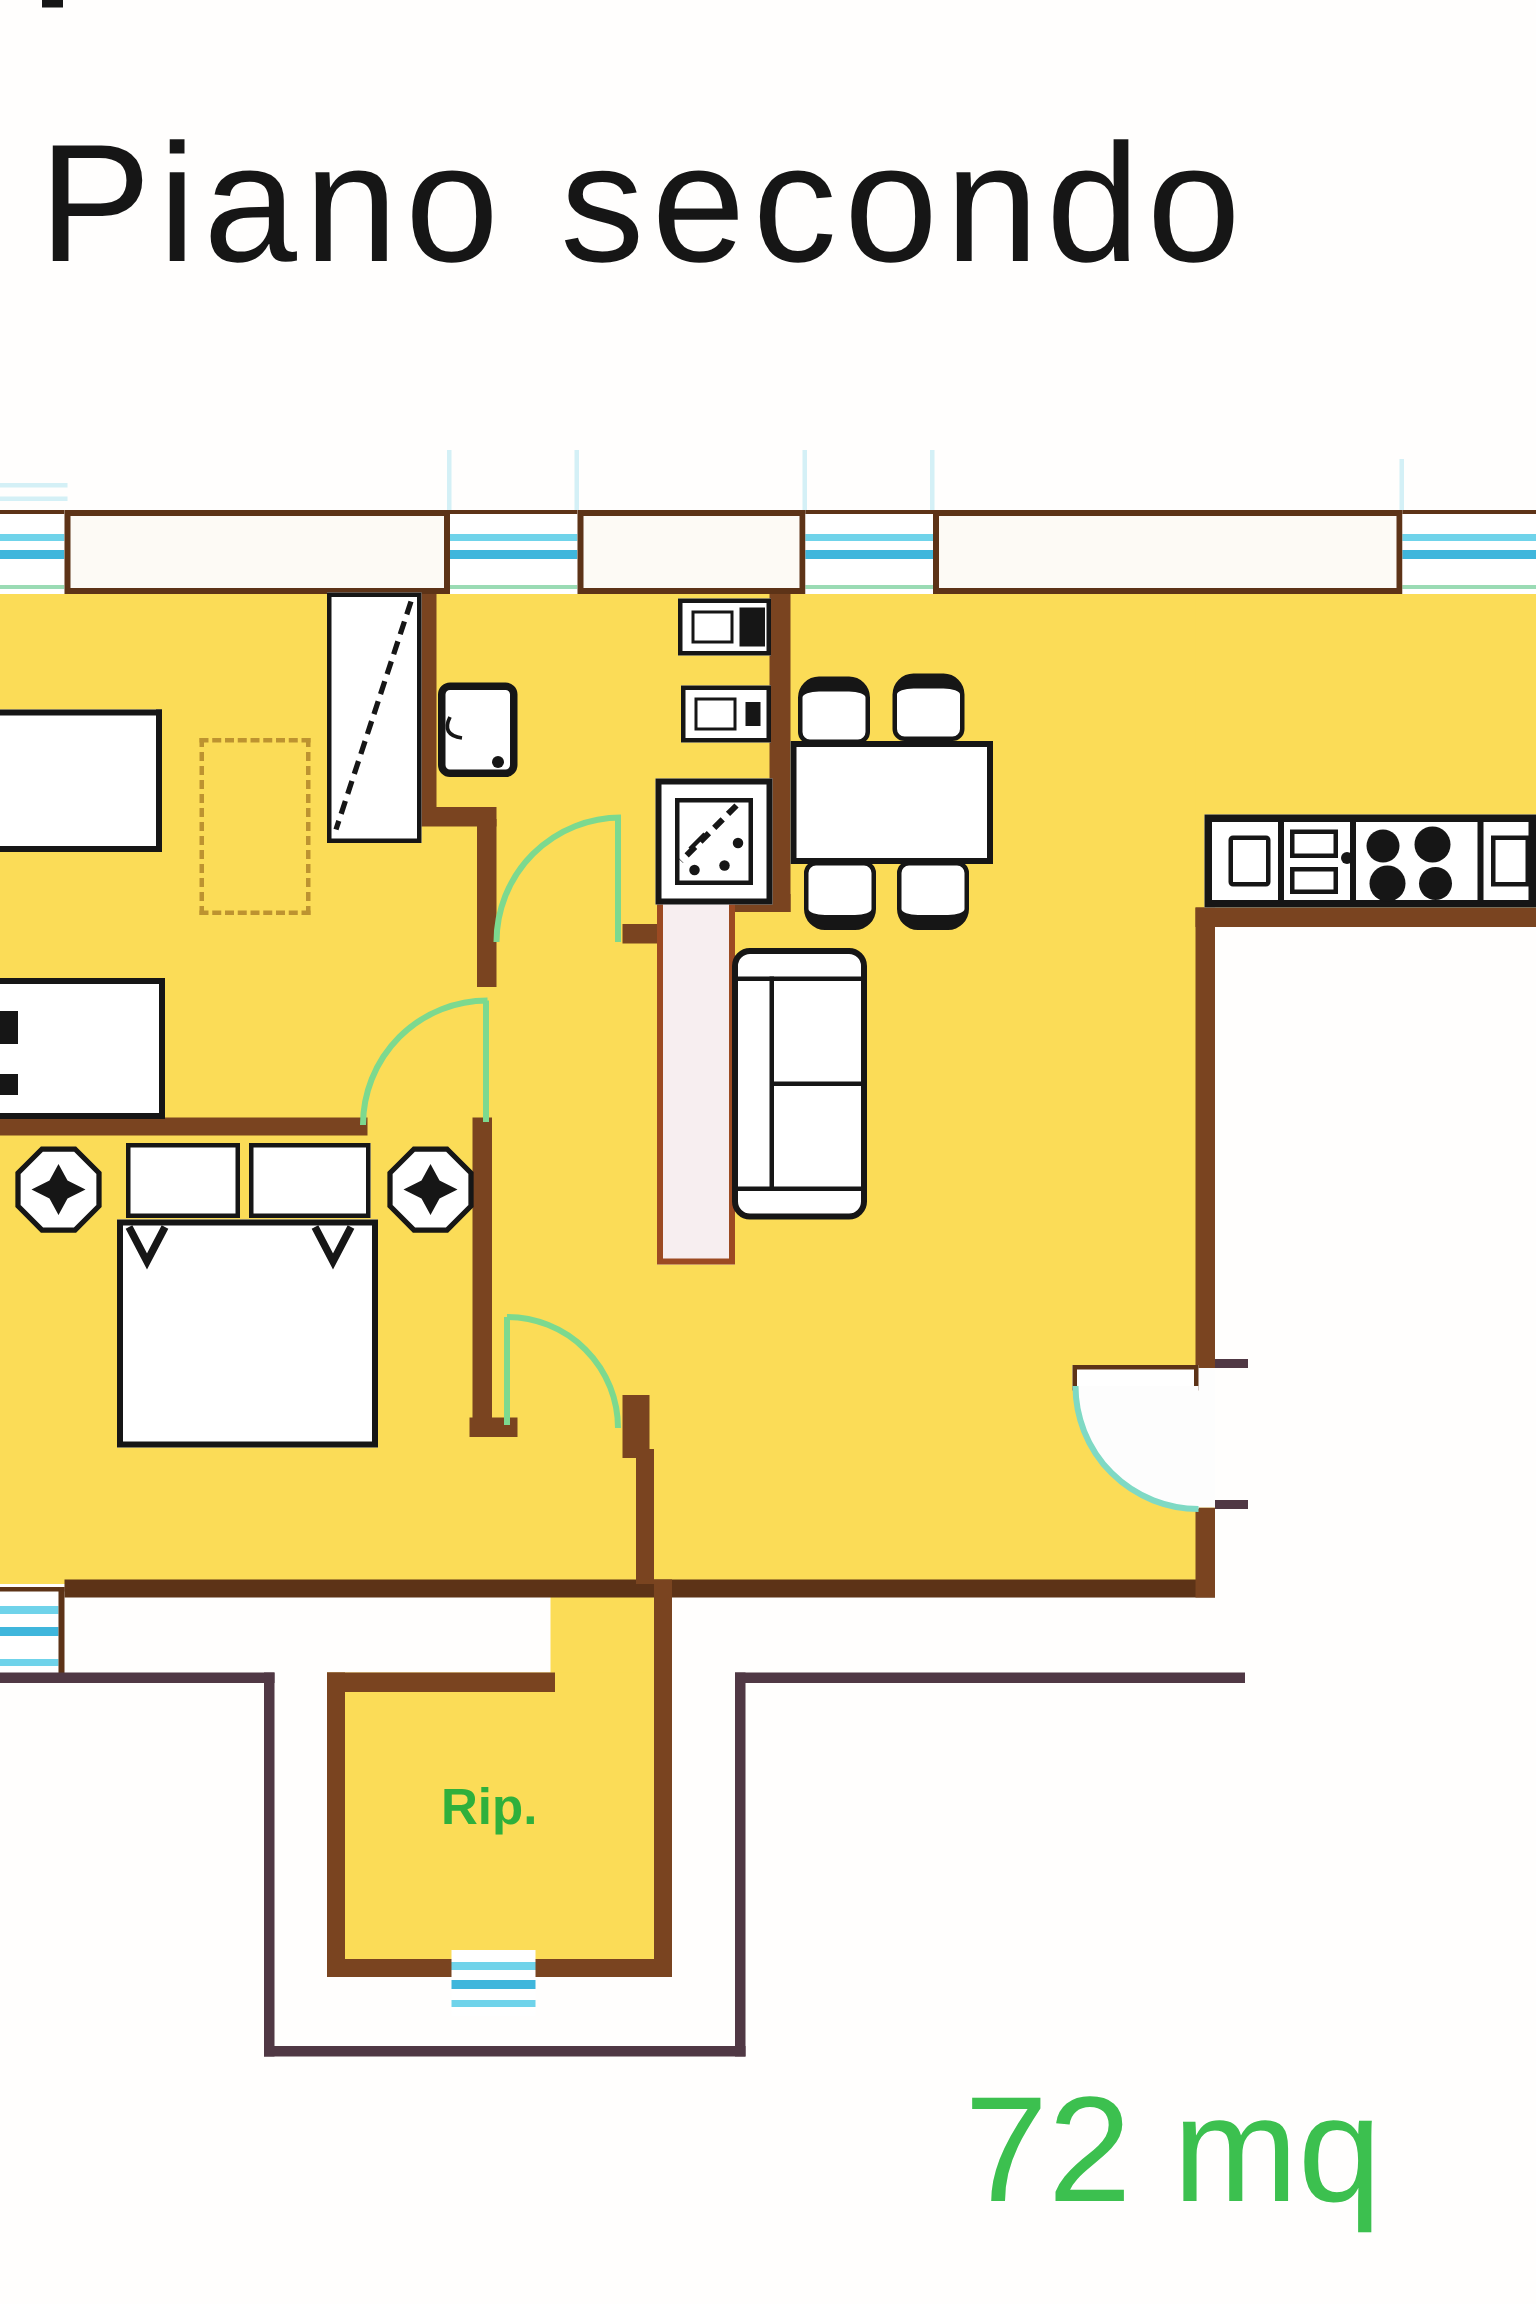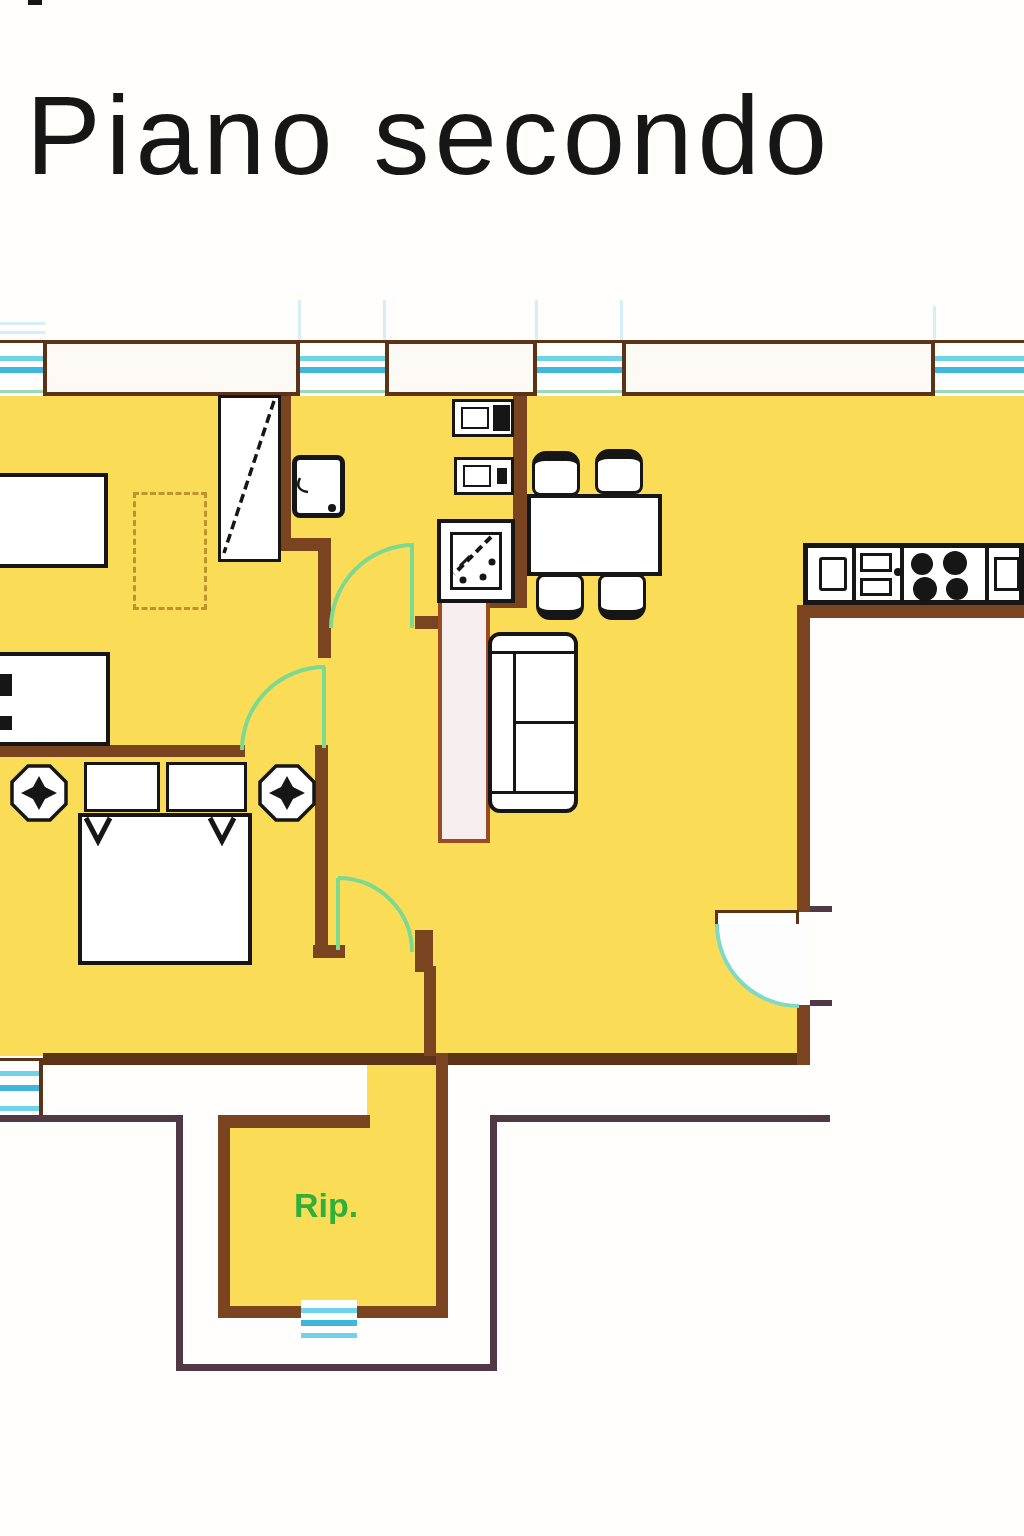--- a/index.html
+++ b/index.html
@@ -205,14 +205,15 @@
       <path d="M 287 776 L 293 787 L 305 793 L 293 799 L 287 810 L 281 799 L 269 793 L 281 787 Z" fill="#161616"></path>
     </g>
 
     <g>
       <polyline points="86,818 98,841 110,818" fill="none" stroke="#161616" stroke-width="5"></polyline>
       <polyline points="210,818 222,841 234,818" fill="none" stroke="#161616" stroke-width="5"></polyline>
     </g>
   </svg>
 
   <div id="storage-label">Rip.</div>
+  <div id="area-label">72 mq</div>
 
 </div>
 
 </body></html>

